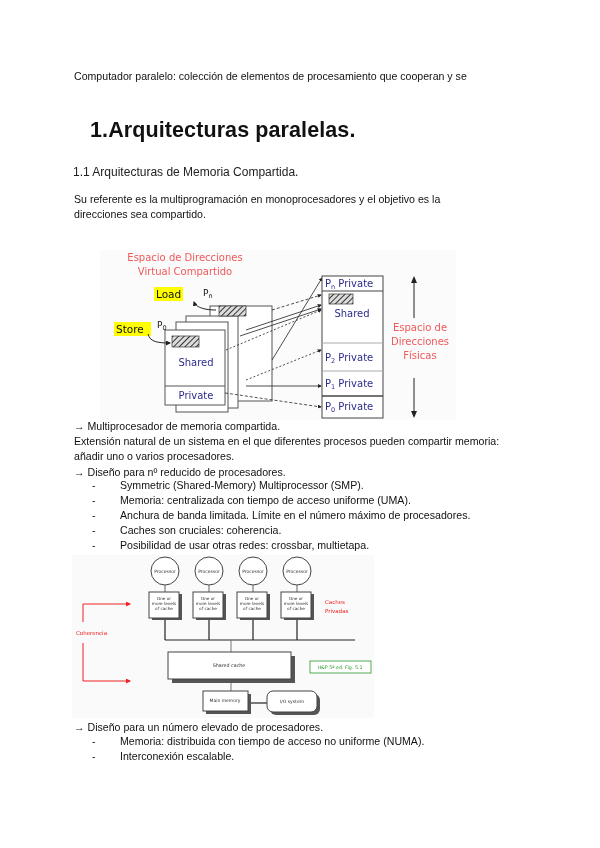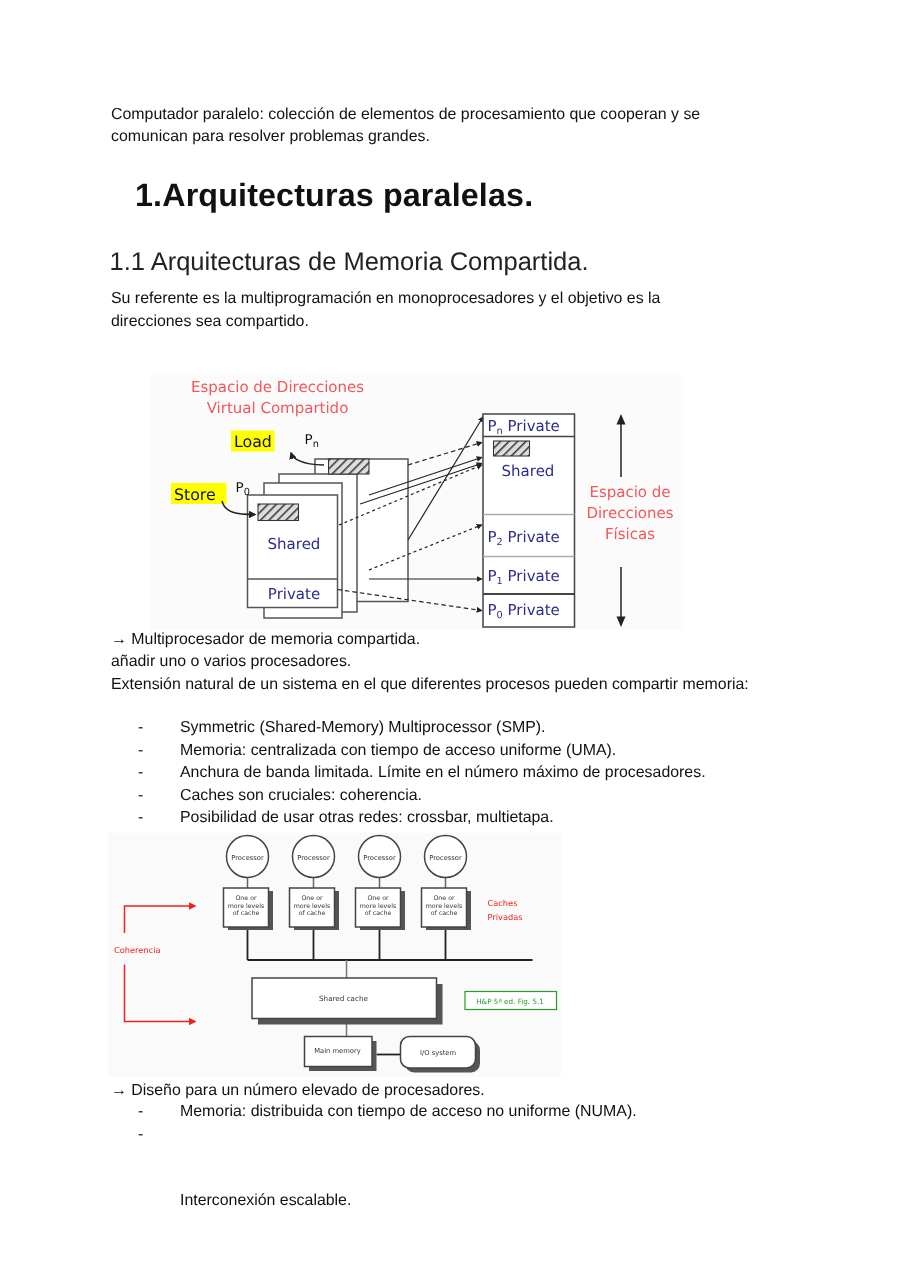--- a/index.html
+++ b/index.html
@@ -1,32 +1,31 @@
 <!DOCTYPE html>
 <html><head>
 <meta charset="utf-8">
 <style>
   html, body { margin: 0; padding: 0; background: #ffffff; }
   body { width: 600px; height: 848px; position: relative; overflow: hidden;
          font-family: "Liberation Sans", sans-serif; color: #111; }
   .p { position: absolute; left: 74px; font-size: 10.6px; line-height: 15.2px; white-space: nowrap; }
   .intro { top: 69px; }
   .h1 { position: absolute; left: 90px; top: 118px; font-size: 21.5px; font-weight: bold; margin: 0; white-space: nowrap; letter-spacing: 0.1px; }
-  .h2 { position: absolute; left: 73px; top: 165px; font-size: 17px; font-weight: normal; margin: 0; white-space: nowrap; color: #222; }
+  .h2 { position: absolute; left: 73px; top: 165px; font-size: 12px; font-weight: normal; margin: 0; white-space: nowrap; color: #222; }
   .bullet { position: absolute; left: 92px; font-size: 10.6px; white-space: nowrap; }
   .bullet-text { position: absolute; left: 120px; font-size: 10.6px; white-space: nowrap; }
   b { font-weight: bold; }
   svg text { font-family: "DejaVu Sans", sans-serif; }
 </style>
 </head>
 <body>
 
 <div class="p intro">
   <div>Computador paralelo: colección de elementos de procesamiento que cooperan y se</div>
-  <div>comunican para resolver problemas grandes.</div>
 </div>
 
 <h1 class="h1">1.Arquitecturas paralelas.</h1>
 <h2 class="h2">1.1 Arquitecturas de Memoria Compartida.</h2>
 
 <div class="p" style="top:192px;">
   <div>Su referente es la multiprogramación en monoprocesadores y el objetivo es la</div>
   <div>direcciones sea compartido.</div>
 </div>
 
@@ -92,22 +91,23 @@
     <path d="M311,33 L314,26 L317,33 z" fill="#222"></path>
     <path d="M311,161 L314,168 L317,161 z" fill="#222"></path>
   </g>
   <text x="320" y="81" font-size="10" fill="#f0585a" text-anchor="middle">Espacio de</text>
   <text x="320" y="95" font-size="10" fill="#f0585a" text-anchor="middle">Direcciones</text>
   <text x="320" y="109" font-size="10" fill="#f0585a" text-anchor="middle">Físicas</text>
 </svg>
 
 <div class="p" style="top:419px;">
   <div>→ Multiprocesador de memoria compartida.</div>
+  <div>Extensión natural de un sistema en el que diferentes procesos pueden compartir memoria:</div>
   <div>añadir uno o varios procesadores.</div>
-  <div>Extensión natural de un sistema en el que diferentes procesos pueden compartir memoria:</div>
+  <div>→ Diseño para nº reducido de procesadores.</div>
 </div>
 <div>
   <span class="bullet" style="top:479px;">-</span>
   <span class="bullet-text" style="top:479px;">Symmetric (Shared-Memory) Multiprocessor (SMP).</span>
   <span class="bullet" style="top:494px;">-</span>
   <span class="bullet-text" style="top:494px;">Memoria: centralizada con tiempo de acceso uniforme (UMA).</span>
   <span class="bullet" style="top:509px;">-</span>
   <span class="bullet-text" style="top:509px;">Anchura de banda limitada. Límite en el número máximo de procesadores.</span>
   <span class="bullet" style="top:524px;">-</span>
   <span class="bullet-text" style="top:524px;">Caches son cruciales: coherencia.</span>
@@ -204,14 +204,14 @@
   </g>
 </svg>
 
 <div class="p" style="top:720px;">
   <div>→ Diseño para un número elevado de procesadores.</div>
 </div>
 <div>
   <span class="bullet" style="top:735px;">-</span>
   <span class="bullet-text" style="top:735px;">Memoria: distribuida con tiempo de acceso no uniforme (NUMA).</span>
   <span class="bullet" style="top:750px;">-</span>
-  <span class="bullet-text" style="top:750px;margin-top:44px;">Interconexión escalable.</span>
+  <span class="bullet-text" style="top:750px;">Interconexión escalable.</span>
 </div>
 
 </body></html>

